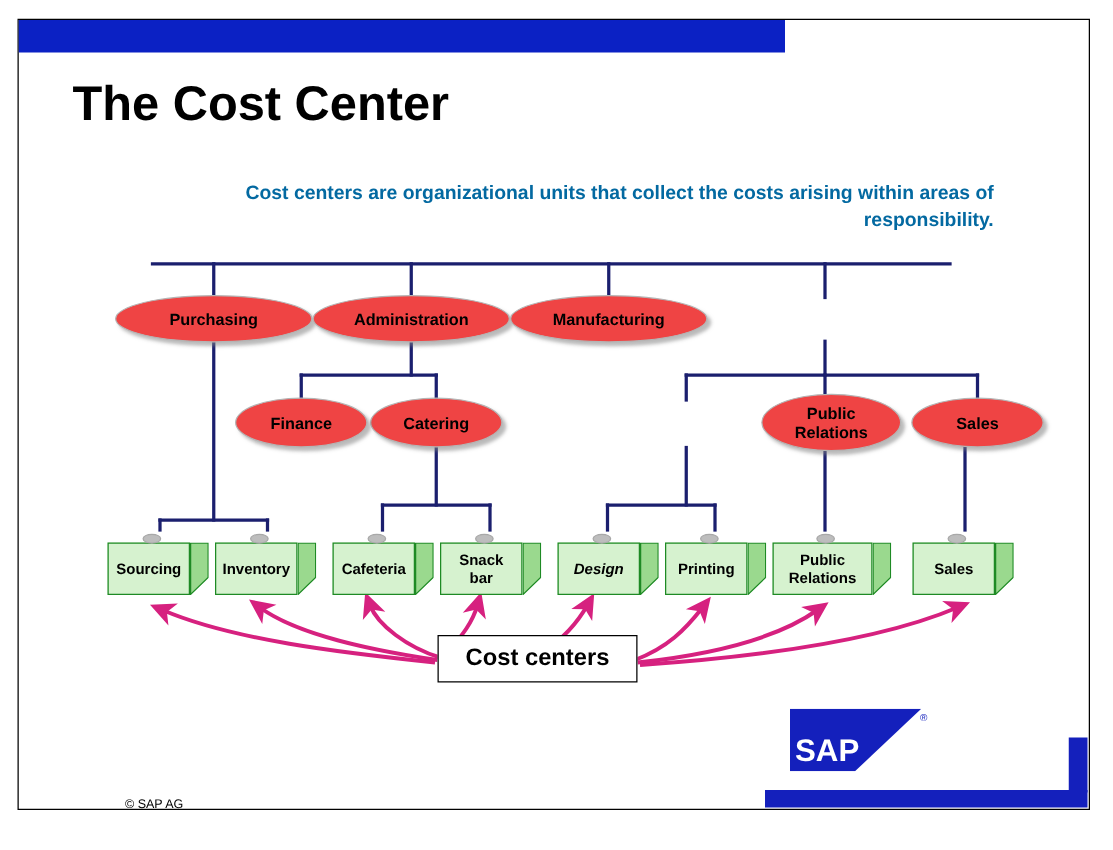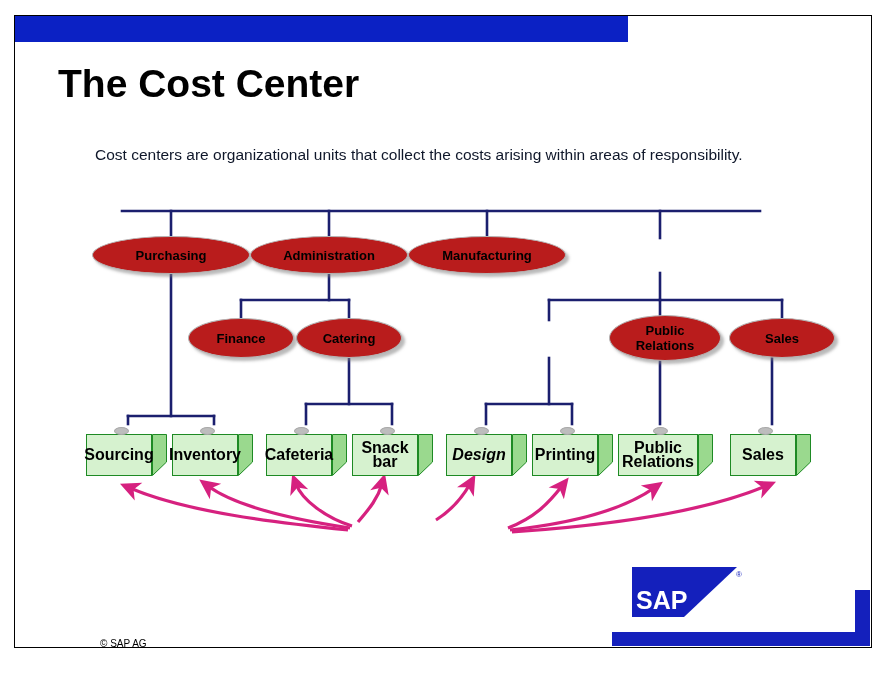--- a/index.html
+++ b/index.html
@@ -48,25 +48,25 @@
     color: #000000;
     letter-spacing: 0px;
     white-space: nowrap;
   }
   
   #subtitle {
     position: absolute;
     left: 95px;
     top: 144px;
     width: 700px;
-    text-align: left;
+    text-align: right;
     font-size: 15.5px;
-    font-weight: normal;
+    font-weight: bold;
     line-height: 22px;
-    color: #0f172a;
+    color: #0369a1;
   }
   #connectors {
     position: absolute;
     left: 0;
     top: 0;
     width: 890px;
     height: 680px;
   }
   #arrows-layer {
     position: absolute;
@@ -76,21 +76,21 @@
     height: 680px;
   }
   
   .node-ellipse {
     position: absolute;
     display: flex;
     align-items: center;
     justify-content: center;
     text-align: center;
     border-radius: 50%;
-    background: #b91c1c;
+    background: #ef4444;
     border: 1px solid #b4b4b4;
     color: #000000;
     font-size: 13px;
     font-weight: bold;
     line-height: 15px;
     box-shadow: 3px 3px 3px rgba(130,130,130,0.55);
     box-sizing: border-box;
     z-index: 4;
   }
   
@@ -111,21 +111,21 @@
     top: 14px;
     width: 66px;
     height: 42px;
     background: #d6f2cf;
     border: 1px solid #1e8a24;
     box-sizing: border-box;
     display: flex;
     align-items: center;
     justify-content: center;
     text-align: center;
-    font-size: 16px;
+    font-size: 12px;
     font-weight: bold;
     line-height: 14px;
     color: #000000;
   }
   .cube .cube-front.italic { font-style: italic; }
   .cube .cube-side {
     position: absolute;
     left: 66px;
     top: 14px;
     width: 15px;
@@ -393,20 +393,23 @@
     </svg>
     <svg class="cube-side" viewBox="0 0 15 42" preserveAspectRatio="none">
       <polygon points="0.5,0.5 14.5,0.5 14.5,28 0.5,41.5" fill="#9ad98e" stroke="#1e8a24" stroke-width="1"></polygon>
     </svg>
     <div class="cube-front">
       <span>Sales</span>
     </div>
     <div class="cube-knob"></div>
   </div>
 
+  <div id="callout">
+    <span>Cost centers</span>
+  </div>
 
   <svg id="sap-logo" viewBox="0 0 116 50" xmlns="http://www.w3.org/2000/svg">
     <rect x="0" y="0" width="52" height="50" fill="#1420bc"></rect>
     <polygon points="52,0 105,0 52,50" fill="#1420bc"></polygon>
     <text x="4" y="42" font-family="Liberation Sans, sans-serif" font-size="25" font-weight="bold" fill="#ffffff">SAP</text>
     <text x="104" y="10" font-family="Liberation Sans, sans-serif" font-size="8" fill="#1420bc">®</text>
   </svg>
 
   <div id="bottom-bar-riser"></div>
   <div id="bottom-bar"></div>

